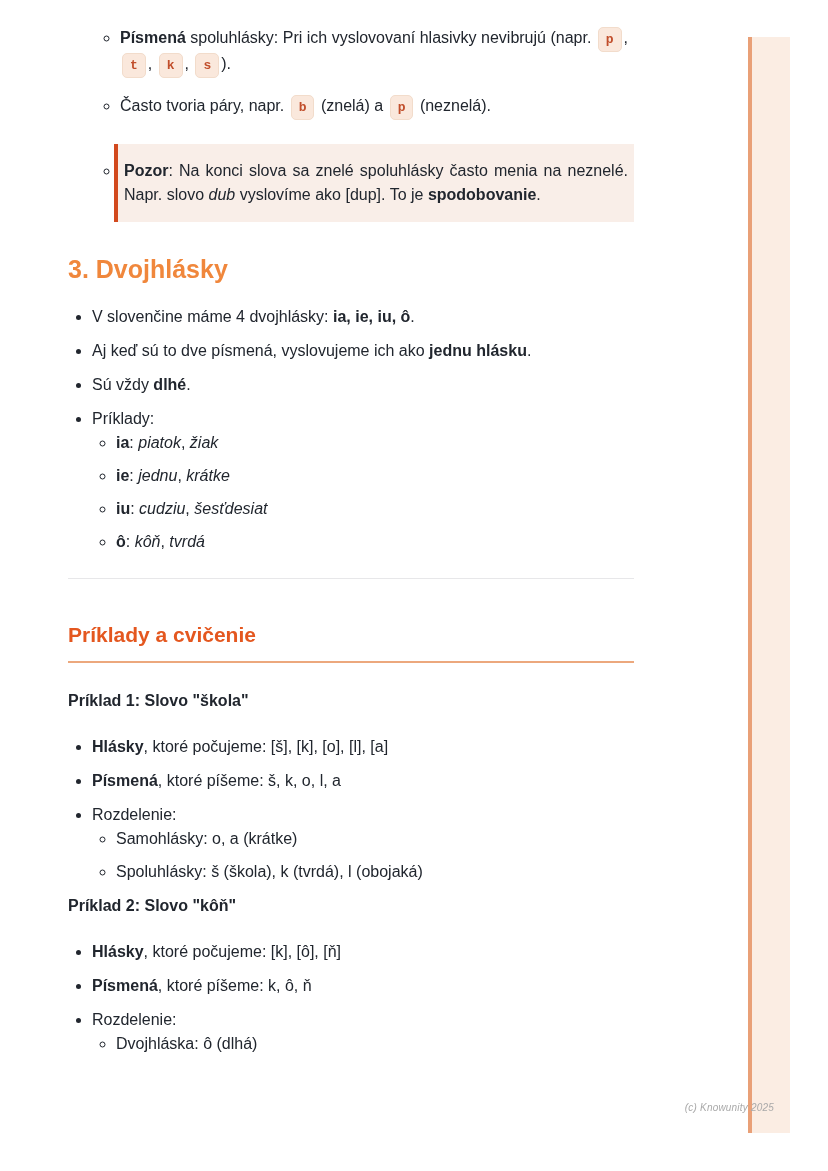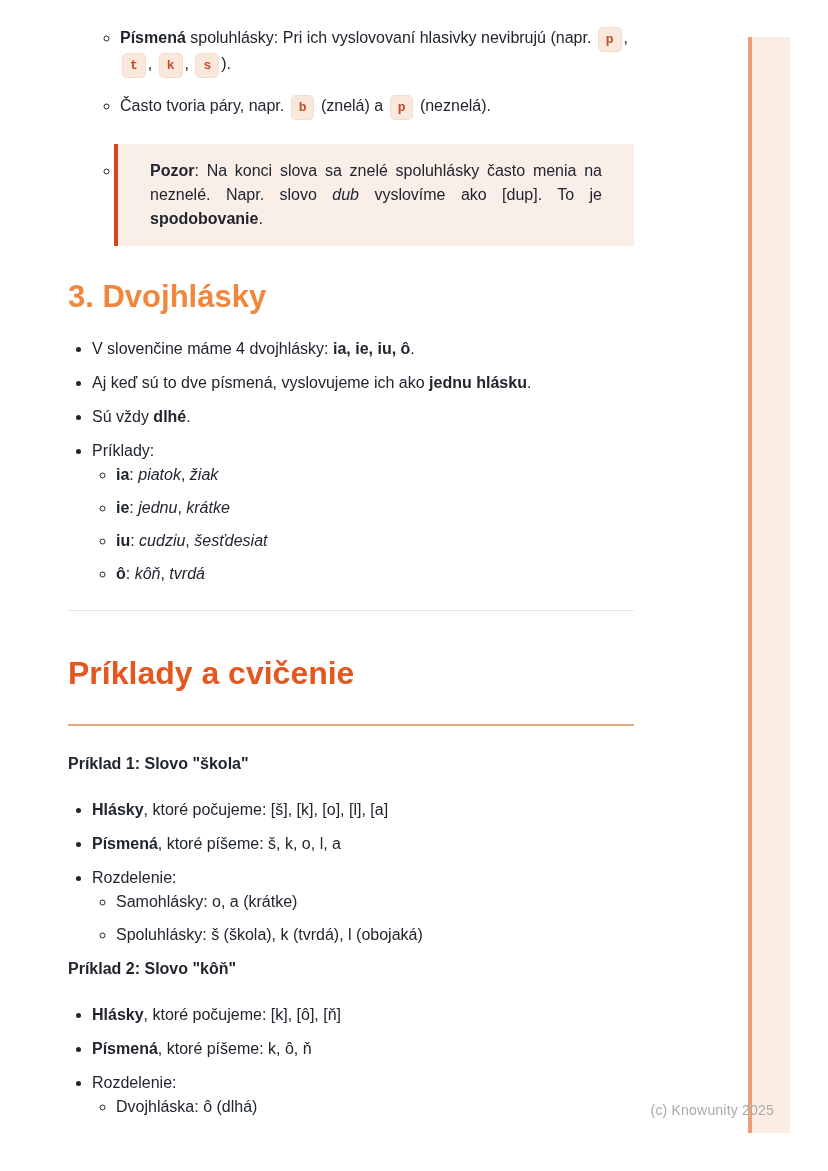--- a/index.html
+++ b/index.html
@@ -15,42 +15,42 @@
     width:828px;height:1171px;background:#ffffff;position:relative;overflow:hidden;
     font-family:"Liberation Sans","DejaVu Sans",sans-serif;
     color:var(--text);font-size:16px;line-height:1.5;
   }
   .side-strip{
     position:absolute;left:748px;top:37px;width:42px;height:1096px;
     background:var(--strip-bg);border-left:4px solid var(--strip-border);
   }
   .footer{
     position:absolute;top:1100px;right:54px;z-index:2;
-    font-size:14px;color:var(--muted);letter-spacing:.2px;
+    font-size:10px;color:var(--muted);letter-spacing:.2px;font-style:italic;
   }
   .content{position:absolute;left:68px;top:0;width:566px;padding-top:26px;}
   ul.list{margin:0;padding-left:24px;}
   ul.circle{list-style-type:circle;}
   ul.disc{list-style-type:disc;}
   ul.intro{padding-left:52px;margin:0;}
   li{margin:0 0 10px 0;}
   ul.intro > li{margin-bottom:16px;}
   li.has-callout{list-style-position:outside;margin-top:24px;}
   ul.nested{margin-top:0;}
   ul.nested li{margin-bottom:9px;}
   .callout{
     background:var(--callout-bg);
     border-left:4px solid var(--callout-border);
-    padding:15px 32px;margin:2px 0 0 -6px;
+    padding:15px 6px;margin:2px 0 0 -6px;
     text-align:justify;
   }
-  h2{color:var(--h2);font-size:31px;line-height:1.25;font-weight:700;margin:32px 0 20px 0;}
+  h2{color:var(--h2);font-size:25px;line-height:1.25;font-weight:700;margin:32px 0 20px 0;}
   h1{
-    color:var(--h1);font-size:32px;line-height:1.15;font-weight:700;
-    margin:44px 0 26px 0;padding-bottom:32px;border-bottom:2px solid var(--h1-line);
+    color:var(--h1);font-size:21px;line-height:1.15;font-weight:700;
+    margin:44px 0 26px 0;padding-bottom:14px;border-bottom:2px solid var(--h1-line);
   }
   hr{border:none;border-top:1px solid var(--rule);margin:24px 0 0 0;}
   .para{margin:0 0 28px 0;}
   .para.bold{font-weight:700;margin-bottom:22px;}
   strong{font-weight:700;}
   em{font-style:italic;}
   .chip{
     display:inline-block;vertical-align:baseline;
     font-family:"Liberation Mono","DejaVu Sans Mono",monospace;
     font-size:13px;font-weight:700;line-height:1;

